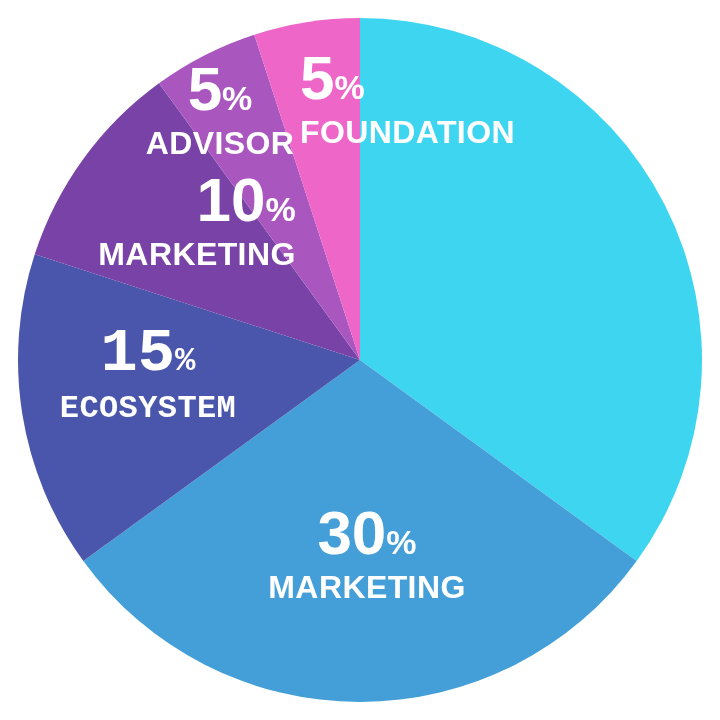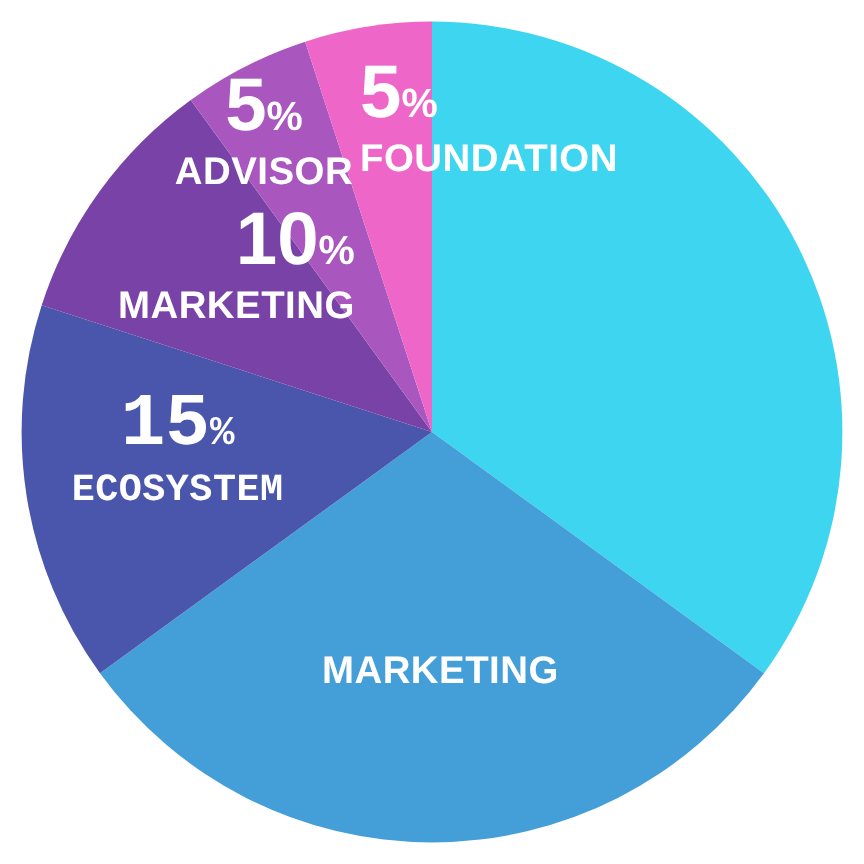--- a/index.html
+++ b/index.html
@@ -63,20 +63,21 @@
       <path d="M 360 360 L 360.00 18.00 A 342 342 0 0 1 636.68 561.02 Z" fill="#3ed5f1"></path>
       <path d="M 360 360 L 636.68 561.02 A 342 342 0 0 1 83.32 561.02 Z" fill="#449fd8"></path>
       <path d="M 360 360 L 83.32 561.02 A 342 342 0 0 1 34.74 254.32 Z" fill="#4a56ab"></path>
       <path d="M 360 360 L 34.74 254.32 A 342 342 0 0 1 158.98 83.32 Z" fill="#7842a6"></path>
       <path d="M 360 360 L 158.98 83.32 A 342 342 0 0 1 254.32 34.74 Z" fill="#a957bf"></path>
       <path d="M 360 360 L 254.32 34.74 A 342 342 0 0 1 360.00 18.00 Z" fill="#ee66c8"></path>
     </svg>
 
 
   <div class="label l-ecosystem">
+    <div class="num"><span>30</span><span class="sign">%</span></div>
     <div class="cat">MARKETING</div>
   </div>
 
   <div class="label l-marketing">
     <div class="num"><span>15</span><span class="sign">%</span></div>
     <div class="cat">ECOSYSTEM</div>
   </div>
 
   <div class="label l-foundation">
     <div class="num"><span>10</span><span class="sign">%</span></div>

